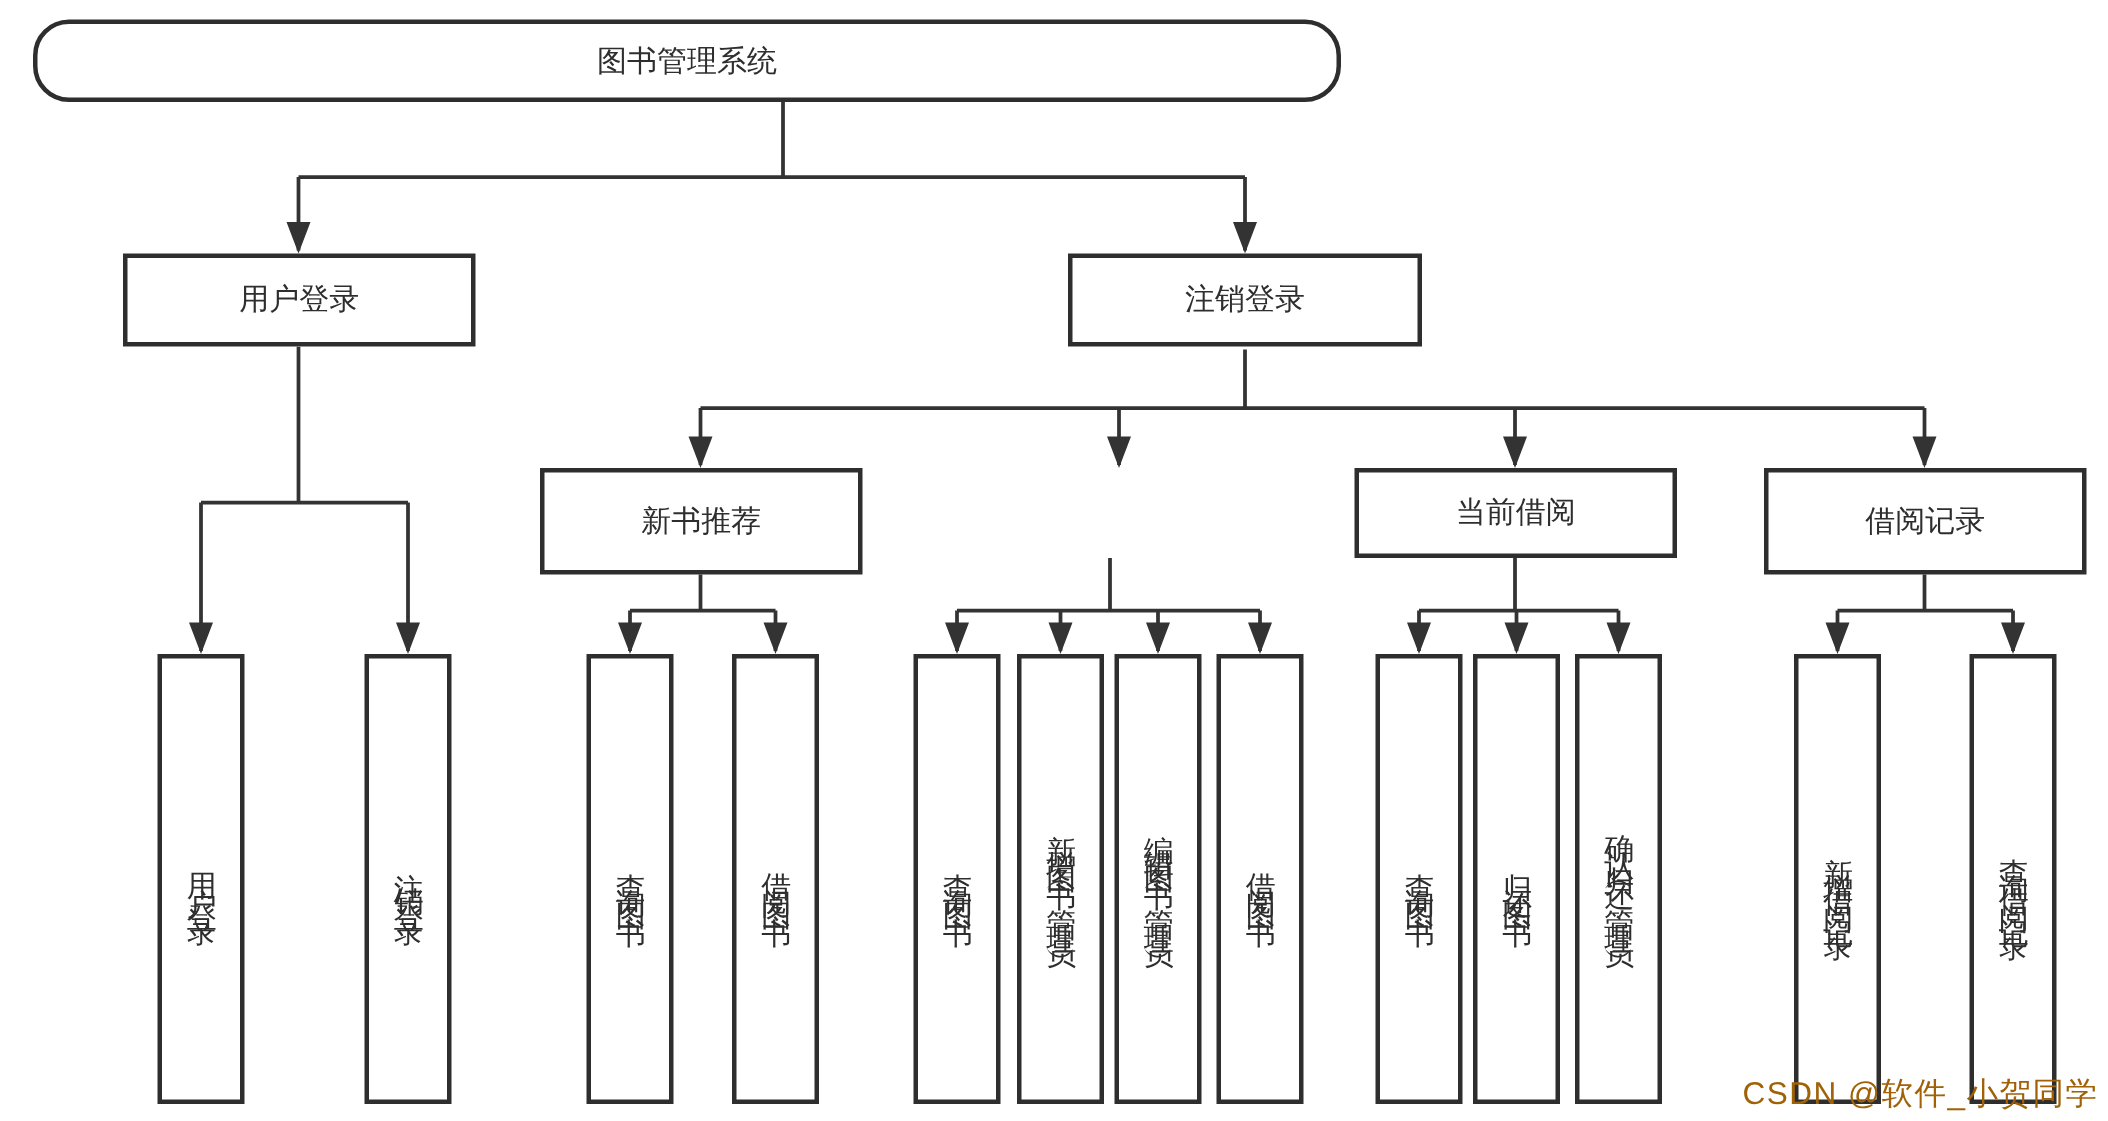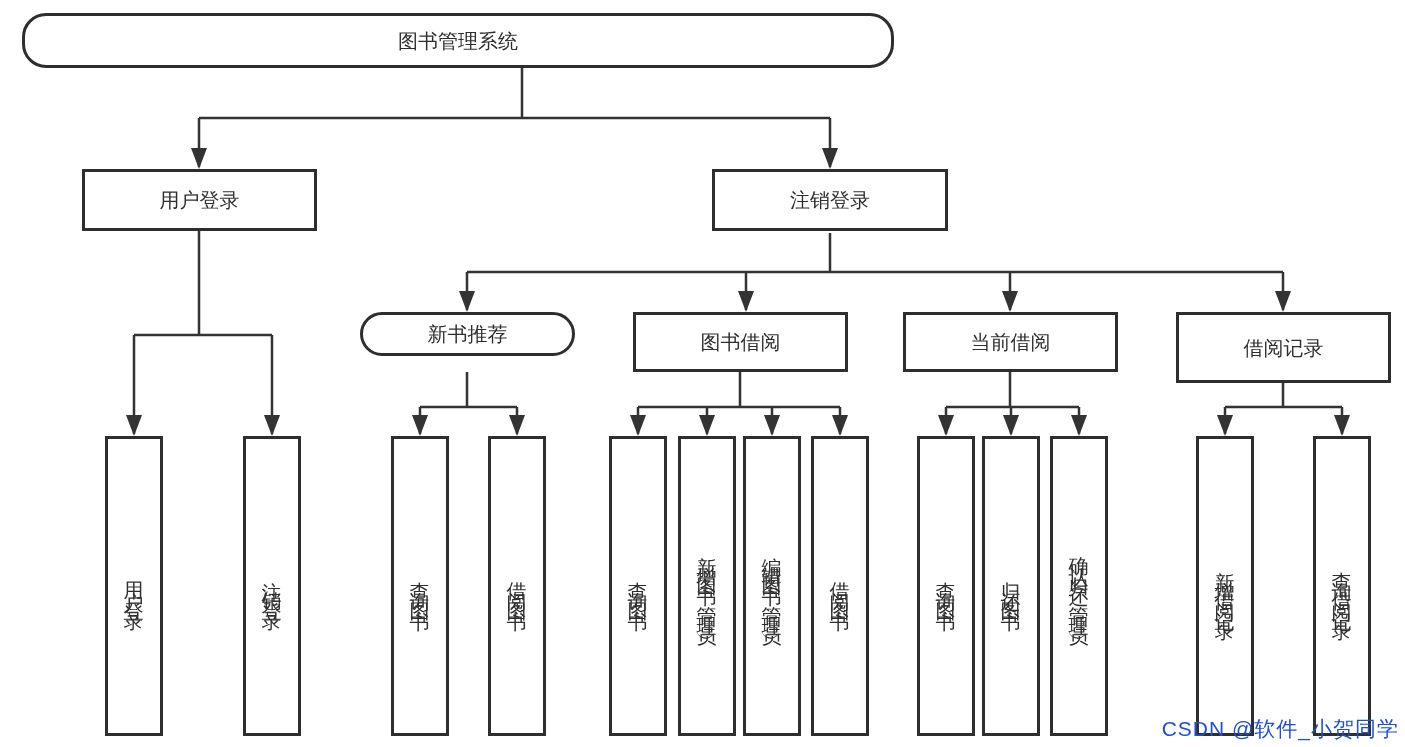--- a/index.html
+++ b/index.html
@@ -17,33 +17,33 @@
     line-height:1.2; white-space:nowrap;
   }
   .leaf {
     writing-mode:vertical-lr; text-orientation:mixed;
     letter-spacing:10px; line-height:1; white-space:normal;
   }
   
   .n-root  { left:22px;  top:13px;  width:872px; height:55px;border-radius:24px; }
   .n-ul    { left:82px;  top:169px; width:235px;  height:62px; }
   .n-bm    { left:712px; top:169px; width:236px;  height:62px; }
-  .n-nb    { left:360px; top:312px; width:215px;  height:44px;border-radius:22px; }
+  .n-nb    { left:360px; top:312px; width:215px;  height:71px; }
   .n-bb    { left:633px; top:312px; width:215px;  height:60px; }
   .n-cb    { left:903px; top:312px; width:215px;  height:60px; }
   .n-br    { left:1176px;top:312px; width:215px;  height:71px; }
   .lf      { top:436px; width:58px; height:300px; }
   .l-ul1 { left:105px; }  .l-ul2 { left:243px; }
   .l-nb1 { left:391px; }  .l-nb2 { left:488px; }
   .l-bb1 { left:609px; }  .l-bb2 { left:678px; } .l-bb3 { left:743px; } .l-bb4 { left:811px; }
   .l-cb1 { left:917px; }  .l-cb2 { left:982px; } .l-cb3 { left:1050px; }
   .l-br1 { left:1196px; } .l-br2 { left:1313px; }
   .watermark {
     position:absolute; right:6px; top:715px; z-index:3;
-    font-size:21px; color:#1d4ed8; letter-spacing:1px; white-space:nowrap;
+    font-size:21px; color:#a16207; letter-spacing:1px; white-space:nowrap;
   }
 </style>
 </head>
 <body>
 
 <div class="stage">
 
   <svg class="connectors" width="1405" height="747" viewBox="0 0 1405 747" aria-hidden="true">
 
     <path fill="none" stroke="#333333" stroke-width="2.5" d="
@@ -67,21 +67,20 @@
       M1071 415 L1087 415 L1079 436 Z
       M1217 415 L1233 415 L1225 436 Z  M1334 415 L1350 415 L1342 436 Z"></path>
   </svg>
 
   <div class="node n-root">图书管理系统</div>
 
   <div class="node n-ul">用户登录</div>
   <div class="node n-bm">注销登录</div>
 
   <div class="node n-nb">新书推荐</div>
-  <div class="node n-bb">图书借阅</div>
   <div class="node n-cb">当前借阅</div>
   <div class="node n-br">借阅记录</div>
 
   <div class="node leaf lf l-ul1">用户登录</div>
   <div class="node leaf lf l-ul2">注销登录</div>
 
   <div class="node leaf lf l-nb1">查询图书</div>
   <div class="node leaf lf l-nb2">借阅图书</div>
 
   <div class="node leaf lf l-bb1">查询图书</div>

